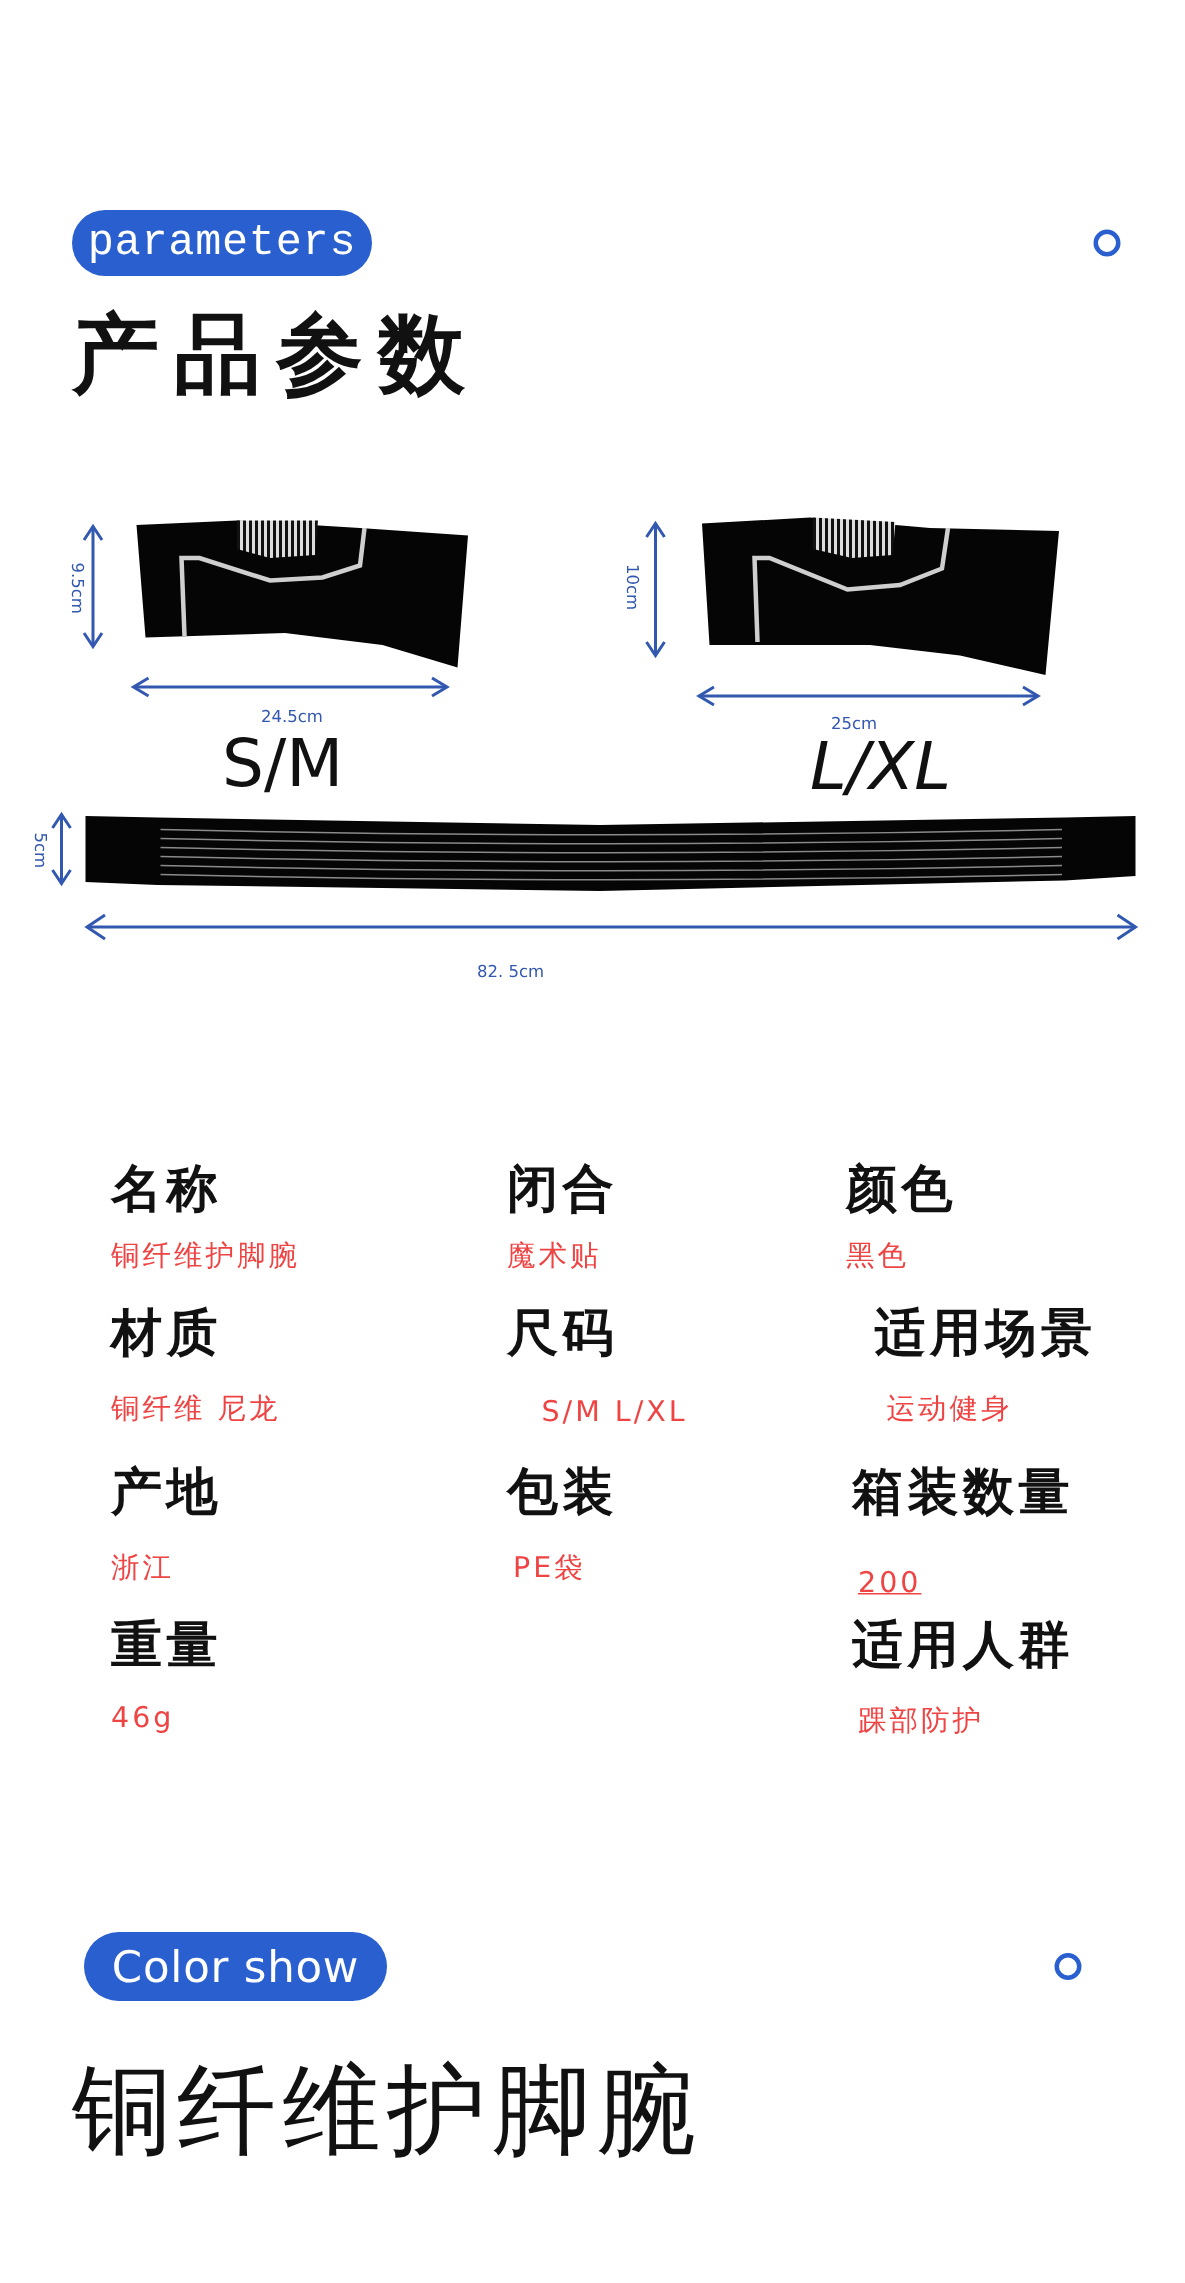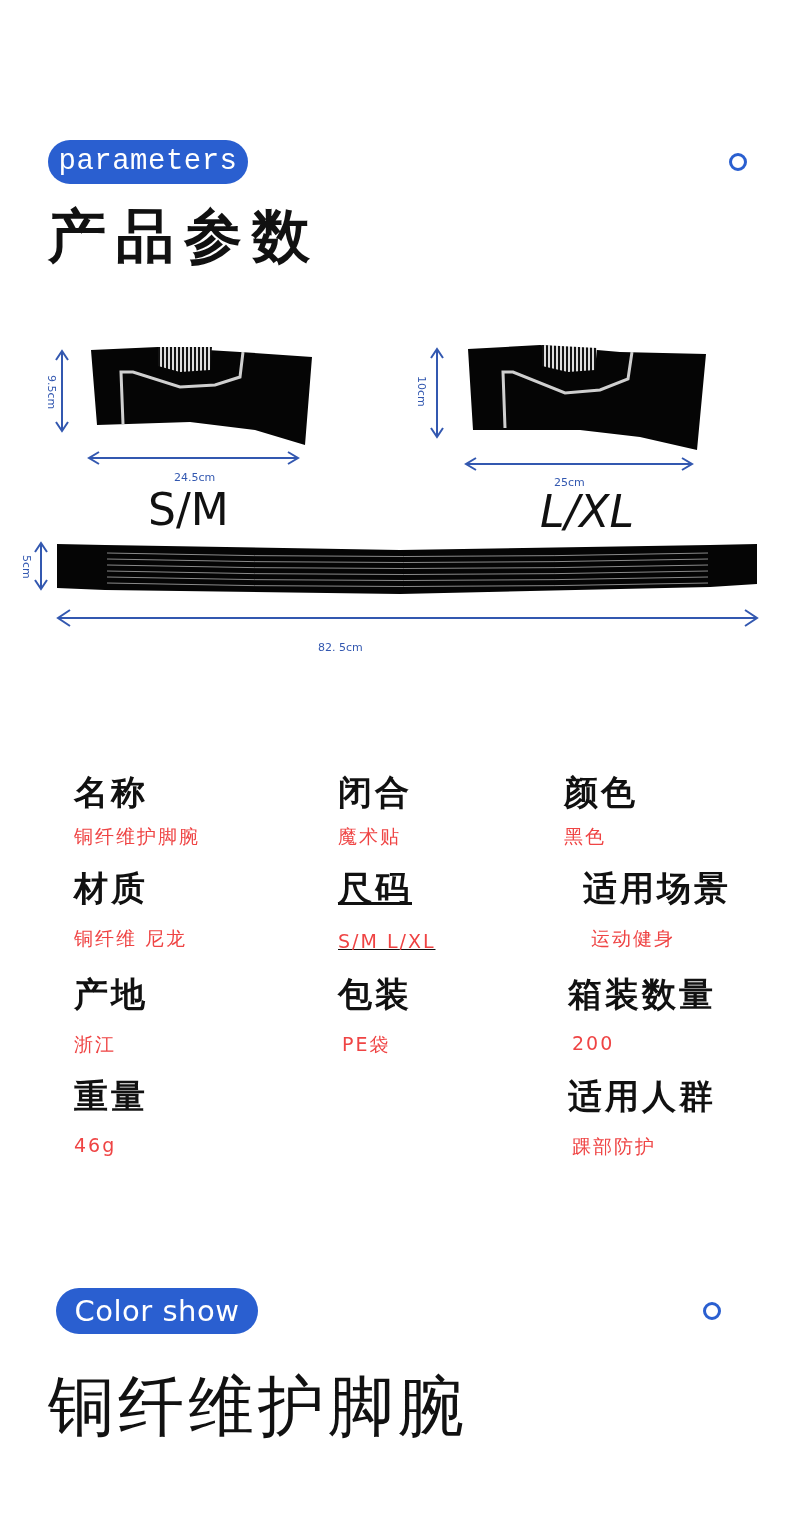--- a/index.html
+++ b/index.html
@@ -112,40 +112,40 @@
   </div>
   <div class="spec" style="left:564px; top:0;">
     <div class="label">颜色</div>
     <div class="value">黑色</div>
   </div>
 
   <div class="spec" style="left:74px; top:96px;">
     <div class="label">材质</div>
     <div class="value" style="margin-top:14px;">铜纤维 尼龙</div>
   </div>
-  <div class="spec" style="left:338px; top:96px;text-decoration:underline;">
+  <div class="spec" style="left:338px; top:96px;">
     <div class="label">尺码</div>
-    <div class="value" style="margin-top:18px;">S/M L/XL</div>
+    <div class="value" style="margin-top:18px;margin-left:23px;">S/M L/XL</div>
   </div>
   <div class="spec" style="left:563px; top:96px;margin-left:20px;">
     <div class="label">适用场景</div>
     <div class="value" style="margin-top:14px; padding-left:8px;">运动健身</div>
   </div>
 
   <div class="spec" style="left:74px; top:202px;">
     <div class="label">产地</div>
     <div class="value" style="margin-top:14px;">浙江</div>
   </div>
   <div class="spec" style="left:338px; top:202px;">
     <div class="label">包装</div>
     <div class="value" style="margin-top:14px; padding-left:4px;">PE袋</div>
   </div>
   <div class="spec" style="left:568px; top:202px;">
     <div class="label">箱装数量</div>
-    <div class="value" style="margin-top:14px; padding-left:4px;">200</div>
+    <div class="value" style="margin-top:26px; padding-left:4px;text-decoration:underline;">200</div>
   </div>
 
   <div class="spec" style="left:74px; top:304px;">
     <div class="label">重量</div>
     <div class="value" style="margin-top:14px;">46g</div>
   </div>
   <div class="spec" style="left:568px; top:304px;">
     <div class="label">适用人群</div>
     <div class="value" style="margin-top:14px; padding-left:4px;">踝部防护</div>
   </div>

